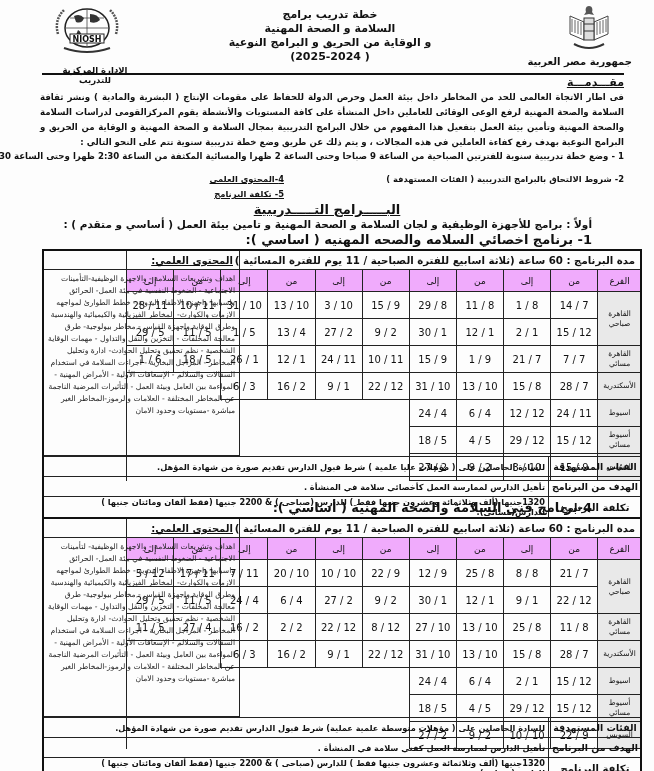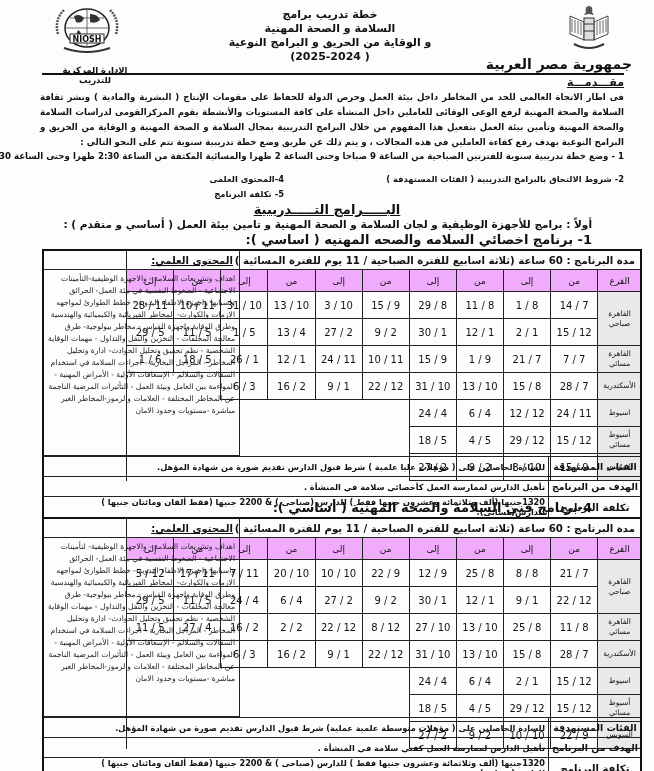--- a/index.html
+++ b/index.html
@@ -3,32 +3,32 @@
 <meta charset="utf-8">
 <style>
   * { box-sizing: border-box; margin: 0; padding: 0; }
   html, body { width: 654px; height: 771px; background: #fdfdfd; overflow: hidden; }
   body { font-family: "DejaVu Sans", sans-serif; color: #111; position: relative; direction: rtl; }
   .page { position: absolute; left: 0; top: 0; width: 654px; height: 771px; }
 
   
   .hdr { position: absolute; top: 0; left: 0; width: 654px; height: 72px; }
   .emblem { position: absolute; right: 42px; top: 4px; width: 46px; height: 52px; }
-  .emblem-cap { position: absolute; right: 22px; top: 56px; font-size: 14px; font-weight: bold; }
+  .emblem-cap { position: absolute; right: 22px; top: 56px; font-size: 10px; font-weight: bold; }
   .niosh { position: absolute; left: 50px; top: 4px; width: 74px; height: 50px; }
   .niosh-cap { position: absolute; left: 50px; top: 65px; font-size: 8.5px; font-weight: bold; width: 90px; text-align: center; }
   .title-block { position: absolute; left: 220px; top: 8px; width: 220px; text-align: center; font-weight: bold; font-size: 11px; line-height: 14px; }
   .hdr-rule { position: absolute; left: 42px; right: 30px; top: 73px; height: 2px; background: #111; }
 
   .intro-h { position: absolute; right: 30px; top: 76px; font-size: 11px; font-weight: bold; text-decoration: underline; }
   .intro { position: absolute; right: 30px; left: 40px; top: 90px; font-size: 8.6px; font-weight: bold; line-height: 15px; text-align: justify; }
   .item1 { position: absolute; right: 30px; left: 10px; top: 151px; font-size: 8.6px; font-weight: bold; white-space: nowrap; }
   .items { position: absolute; top: 172px; font-size: 8.4px; font-weight: bold; line-height: 15px; }
   .items.r { right: 30px; }
-  .items.l { right: 370px; }
+  .items.l { right: 370px; text-decoration: underline; }
 
   .sec-title { position: absolute; left: 0; right: 0; top: 202px; text-align: center; font-size: 13px; font-weight: bold; text-decoration: underline; letter-spacing: 1px; }
   .first { position: absolute; right: 62px; top: 218px; font-size: 10.5px; font-weight: bold; }
   .prog-title { position: absolute; right: 62px; font-size: 13px; font-weight: bold; }
 
   
   table { border-collapse: collapse; }
   .sched { position: absolute; right: 12px; width: 516px; }
   .sched td, .sched th { border: 1px solid #222; font-size: 9px; text-align: center; height: 27px; font-weight: normal; }
   .sched .dur { font-size: 10.2px; font-weight: bold; height: 19px; text-align: right; padding-right: 6px; }

